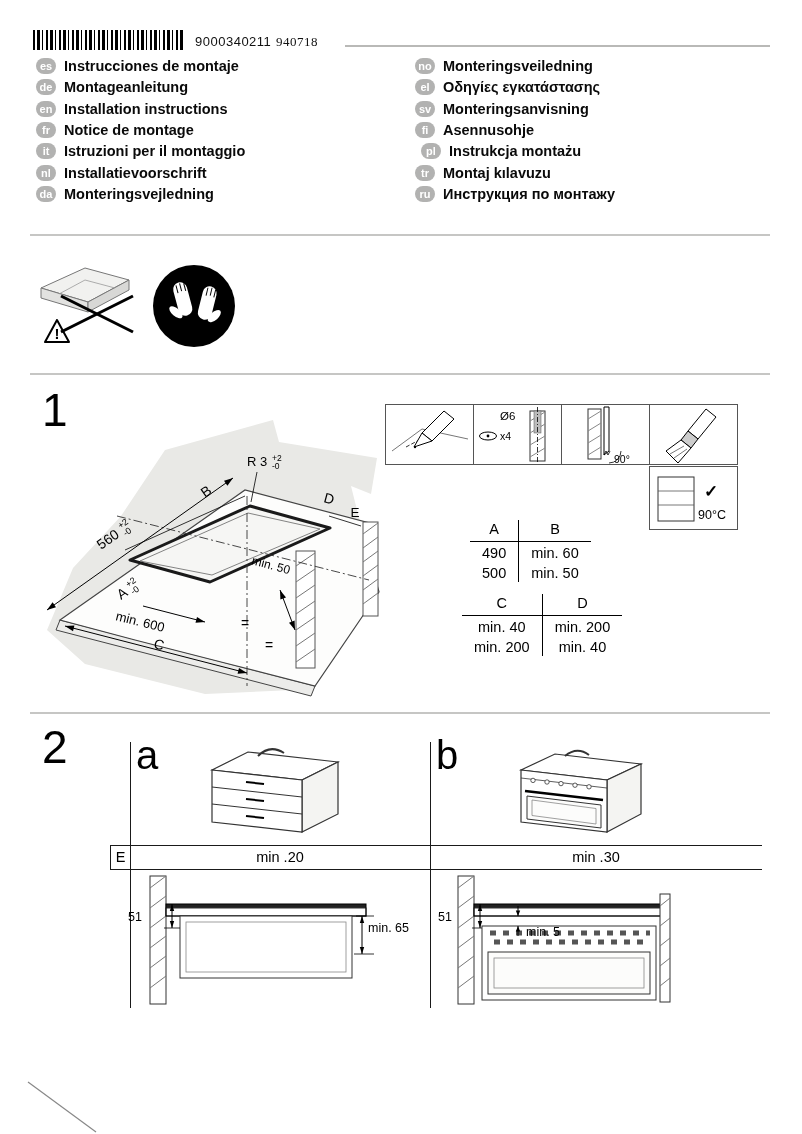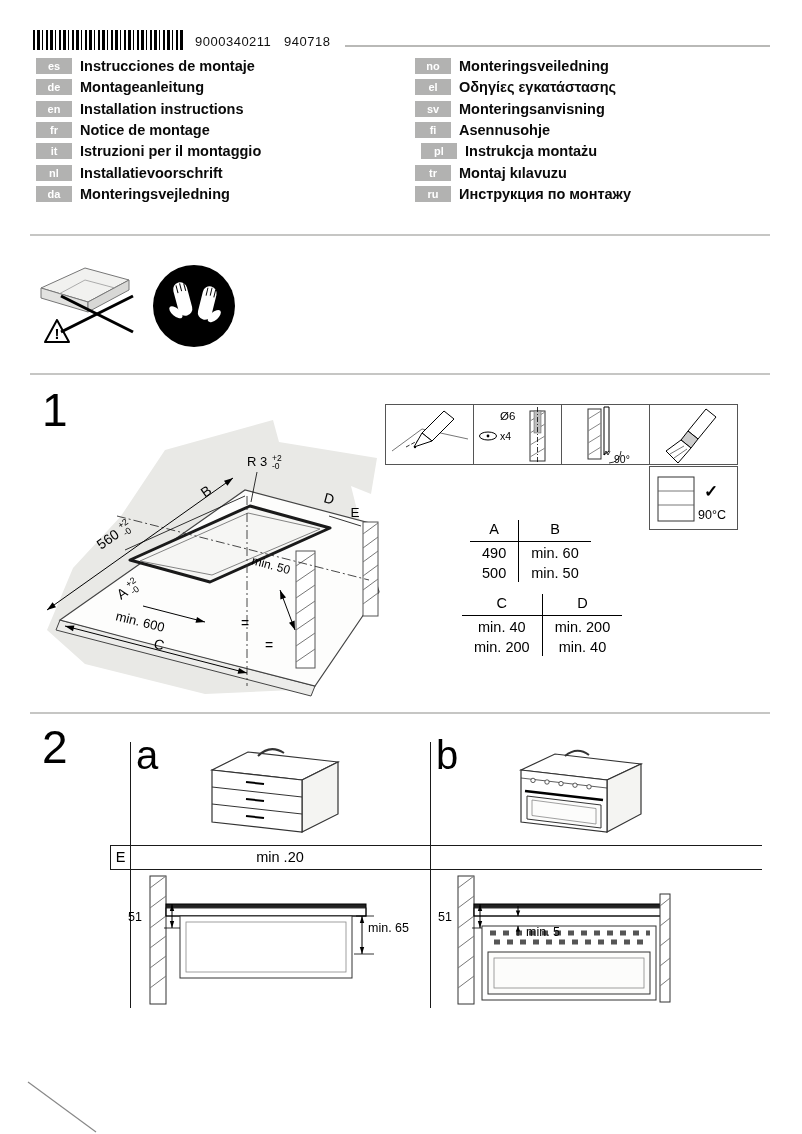--- a/index.html
+++ b/index.html
@@ -5,22 +5,22 @@
   html,body{margin:0;padding:0;background:#888;}
   #page{position:relative;width:802px;height:1134px;background:#fff;overflow:hidden;
         font-family:"Liberation Sans",sans-serif;color:#000;}
   .abs{position:absolute;}
   .barcode{position:absolute;left:33px;top:30px;width:152px;height:20px;
     background:repeating-linear-gradient(90deg,#000 0 2px,#fff 2px 4px,#000 4px 7px,#fff 7px 9px,#000 9px 10px,#fff 10px 13px);}
   .codebar-text{position:absolute;top:34px;font-size:13px;letter-spacing:.5px;color:#111;}
   .topline{position:absolute;left:345px;top:45px;width:425px;height:2px;background:#b9b9b7;}
   .hr{position:absolute;left:30px;width:740px;height:2px;background:#c6c6c4;}
   .lang-row{position:absolute;display:flex;align-items:center;gap:8px;height:18px;}
-  .badge{display:inline-block;width:36px;height:16px;background:#b2b2b1;color:#fff;
-    font-size:11px;font-weight:bold;text-align:center;line-height:16px;border-radius:0;}
+  .badge{display:inline-block;width:20px;height:16px;background:#b2b2b1;color:#fff;
+    font-size:11px;font-weight:bold;text-align:center;line-height:16px;border-radius:8px;}
   .lang-title{font-size:14.5px;font-weight:bold;white-space:nowrap;color:#0a0a0a;}
   .bignum{position:absolute;font-size:46px;font-weight:400;color:#000;}
   .varletter{position:absolute;font-size:40px;font-weight:400;color:#000;}
   .panel{width:89px;height:61px;border:1px solid #555;background:#fff;box-sizing:border-box;}
   .panel + .panel{margin-left:-1px;}
   .strip{position:absolute;left:385px;top:404px;display:flex;}
   .panel5{position:absolute;left:649px;top:466px;width:89px;height:64px;border:1px solid #555;background:#fff;box-sizing:border-box;}
   table.t{position:absolute;border-collapse:collapse;font-size:14.5px;color:#000;}
   table.t th{font-weight:400;border-bottom:1.5px solid #000;padding:1px 12px 4px;text-align:center;}
   table.t td{padding:3px 12px 1px;text-align:center;}
@@ -29,21 +29,21 @@
   .celltxt{position:absolute;font-size:14.5px;text-align:center;}
   svg text{font-family:"Liberation Sans",sans-serif;fill:#000;}
 </style>
 </head>
 <body>
 
 <div id="page">
 
   <div class="barcode"></div>
   <div class="codebar-text" style="left:195px;text-align:center;">9000340211</div>
-  <div class="codebar-text" style="left:284px;">940718</div>
+  <div class="codebar-text" style="left:276px;font-family:Liberation Serif, serif;">940718</div>
   <div class="topline"></div>
 
   <div class="lang-row" style="left:36px;top:57px">
       <span class="badge">es</span>
       <span class="lang-title">Instrucciones de montaje</span>
     </div>
   <div class="lang-row" style="left:36px;top:78px">
       <span class="badge">de</span>
       <span class="lang-title">Montageanleitung</span>
     </div>
@@ -305,20 +305,21 @@
   <div class="sline" style="left:430px;top:742px;width:1.4px;height:266px"></div>
   <div class="sline" style="left:110px;top:845px;width:652px;height:1.4px"></div>
   <div class="sline" style="left:110px;top:869px;width:652px;height:1.4px"></div>
   <div class="sline" style="left:110px;top:845px;width:1.4px;height:25px"></div>
 
   <div class="varletter" style="left:136px;top:733px">a</div>
   <div class="varletter" style="left:436px;top:733px">b</div>
 
   <div class="celltxt" style="left:111px;top:849px;width:19px">E</div>
   <div class="celltxt" style="left:130px;top:849px;width:300px">min .20</div>
+  <div class="celltxt" style="left:430px;top:849px;width:332px">min .30</div>
 
   <svg class="abs" style="left:200px;top:740px" width="150" height="100" viewBox="0 0 150 100">
     <polygon points="12,30 48,12 138,22 102,40" fill="#fff" stroke="#333" stroke-width="1.2"></polygon>
     <polygon points="102,40 138,22 138,74 102,92" fill="#f4f4f2" stroke="#333" stroke-width="1.2"></polygon>
     <polygon points="12,30 102,40 102,92 12,82" fill="#fff" stroke="#333" stroke-width="1.2"></polygon>
     <line x1="12" y1="47" x2="102" y2="57" stroke="#333" stroke-width="1"></line>
     <line x1="12" y1="64" x2="102" y2="74" stroke="#333" stroke-width="1"></line>
     <line x1="46" y1="42" x2="64" y2="44" stroke="#000" stroke-width="2"></line>
     <line x1="46" y1="59" x2="64" y2="61" stroke="#000" stroke-width="2"></line>
     <line x1="46" y1="76" x2="64" y2="78" stroke="#000" stroke-width="2"></line>

